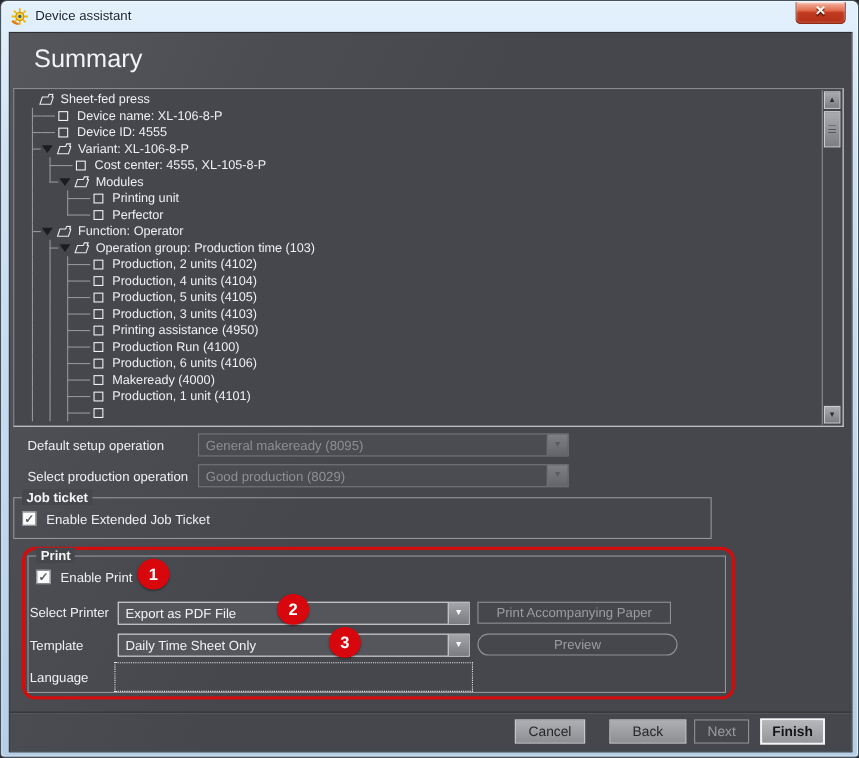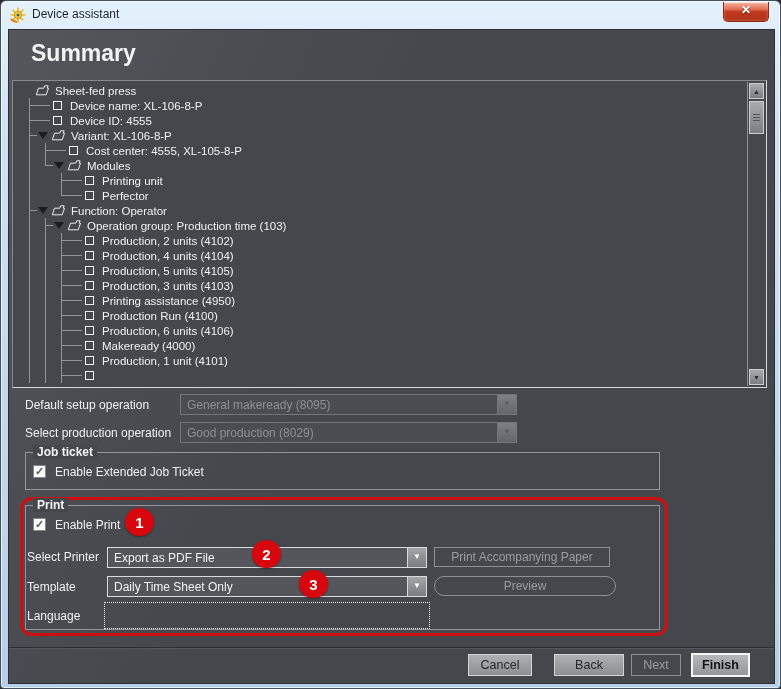--- a/index.html
+++ b/index.html
@@ -19,21 +19,21 @@
     border:1px solid #8f2a10; border-top:none; border-radius:0 0 5px 5px;
     box-shadow:inset 0 1px 0 rgba(255,255,255,.6), inset 0 0 3px rgba(255,255,255,.35); }
   .close-btn::after { content:"✕"; position:absolute; left:0; right:0; top:1px; text-align:center;
     color:#fff; font-size:12px; font-weight:bold; text-shadow:0 1px 1px rgba(0,0,0,.6); }
 
   
   .client { position:absolute; left:7px; top:28px; width:767px; height:655px;
     border:1px solid #2e2f33;
     background:linear-gradient(115deg,#56575d 0%,#4c4d53 22%,#46474c 45%,#46474c 100%);
     color:#eff0f2; }
-  .heading { position:absolute; left:22px; top:10px; font-size:23px; font-weight:bold; color:#f2f3f5; }
+  .heading { position:absolute; left:22px; top:10px; font-size:23px; font-weight:normal; color:#f2f3f5; }
 
   
   .tree { position:absolute; left:3px; top:50px; width:755px; height:308px;
     background:#46474c; overflow:hidden;
     border-top:1px solid #88898e; border-left:1px solid #88898e;
     border-bottom:1px solid #d8d9dc; border-right:1px solid #d8d9dc; }
   .tree-items { position:absolute; left:0; top:2px; right:19px; }
   .trow { display:flex; align-items:center; height:15px; padding-left:8px; font-size:11.5px; white-space:nowrap; }
   .guide { width:16px; height:15px; position:relative; flex:none; }
   .guide.v::before { content:""; position:absolute; left:8px; top:0; bottom:0; width:1px; background:#94959b; }
@@ -304,21 +304,21 @@
       <span class="combo-text">General makeready (8095)</span>
       <span class="combo-btn"></span>
     </div>
 
     <div class="flabel" style="left:16px; top:396px;">Select production operation</div>
     <div class="combo dis" style="left:171px; top:392px; width:337px;">
       <span class="combo-text">Good production (8029)</span>
       <span class="combo-btn"></span>
     </div>
 
-    <div class="gbox" style="left:16px; top:422px; width:635px; height:38px;">
+    <div class="gbox" style="left:3px; top:422px; width:635px; height:38px;">
       <span class="gtitle">Job ticket</span>
       <span class="wcheck checked" style="left:7px; top:12px;"></span>
       <span class="cblabel" style="left:29px; top:12px;">Enable Extended Job Ticket</span>
     </div>
 
     <div class="annot">
       <div class="gbox" style="left:2px; top:5px; width:635px; height:125px; position:absolute;">
         <span class="gtitle">Print</span>
 
         <span class="wcheck checked" style="left:7px; top:12px;"></span>

